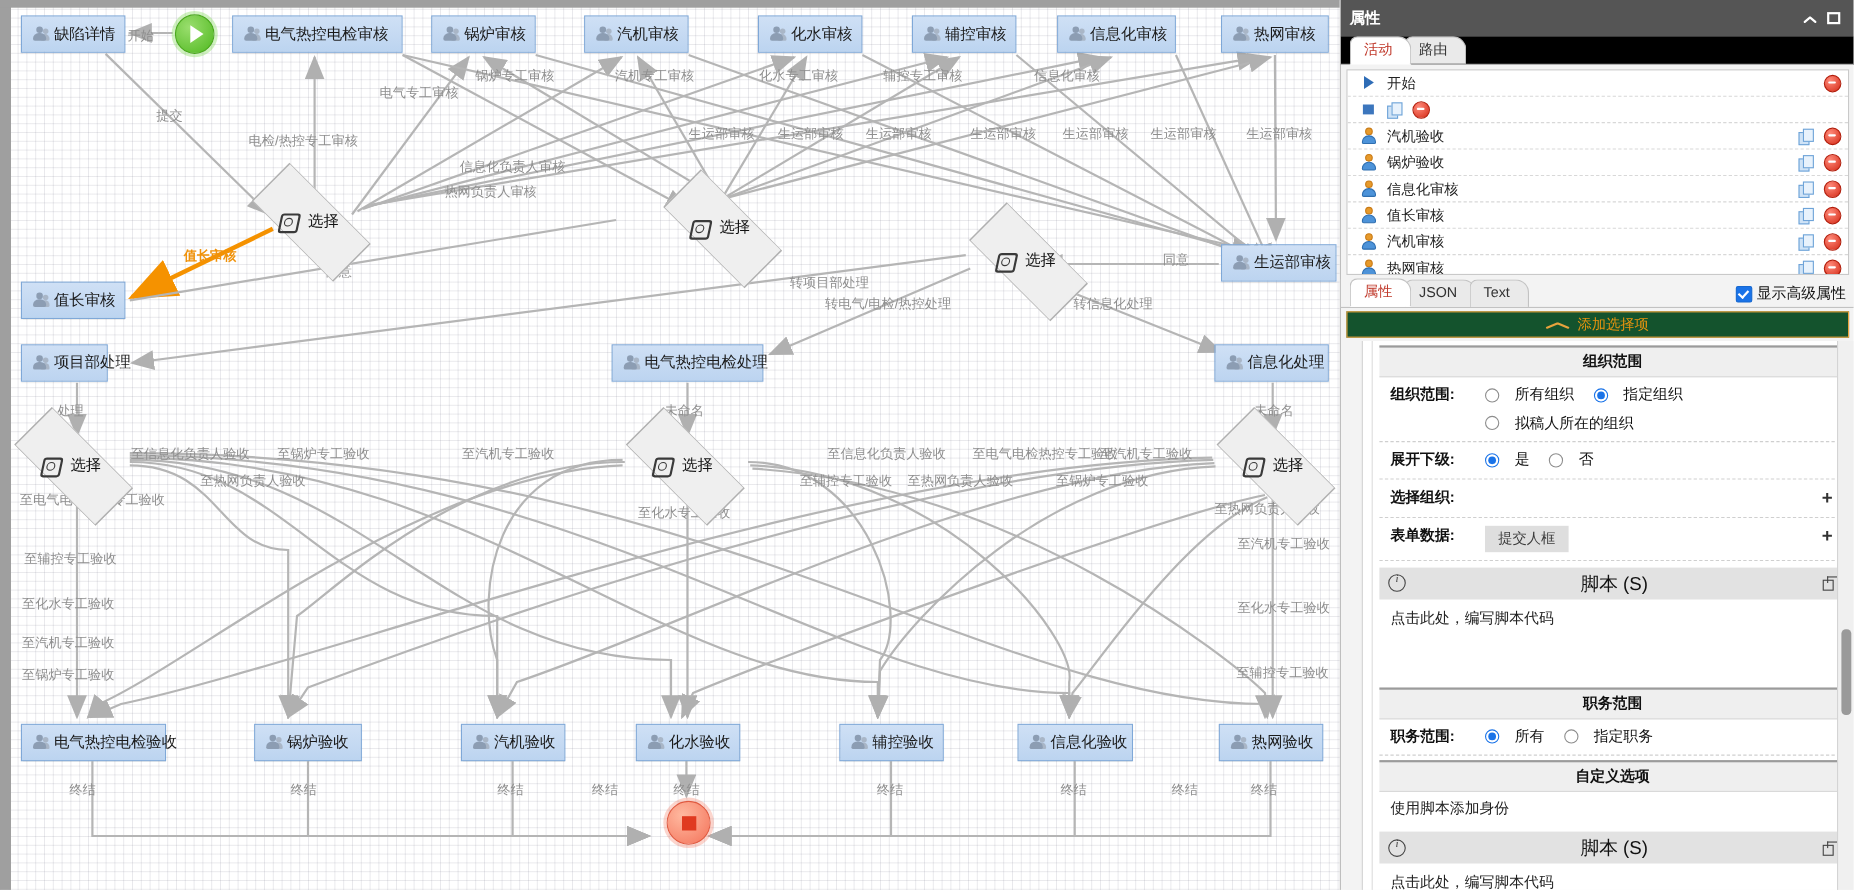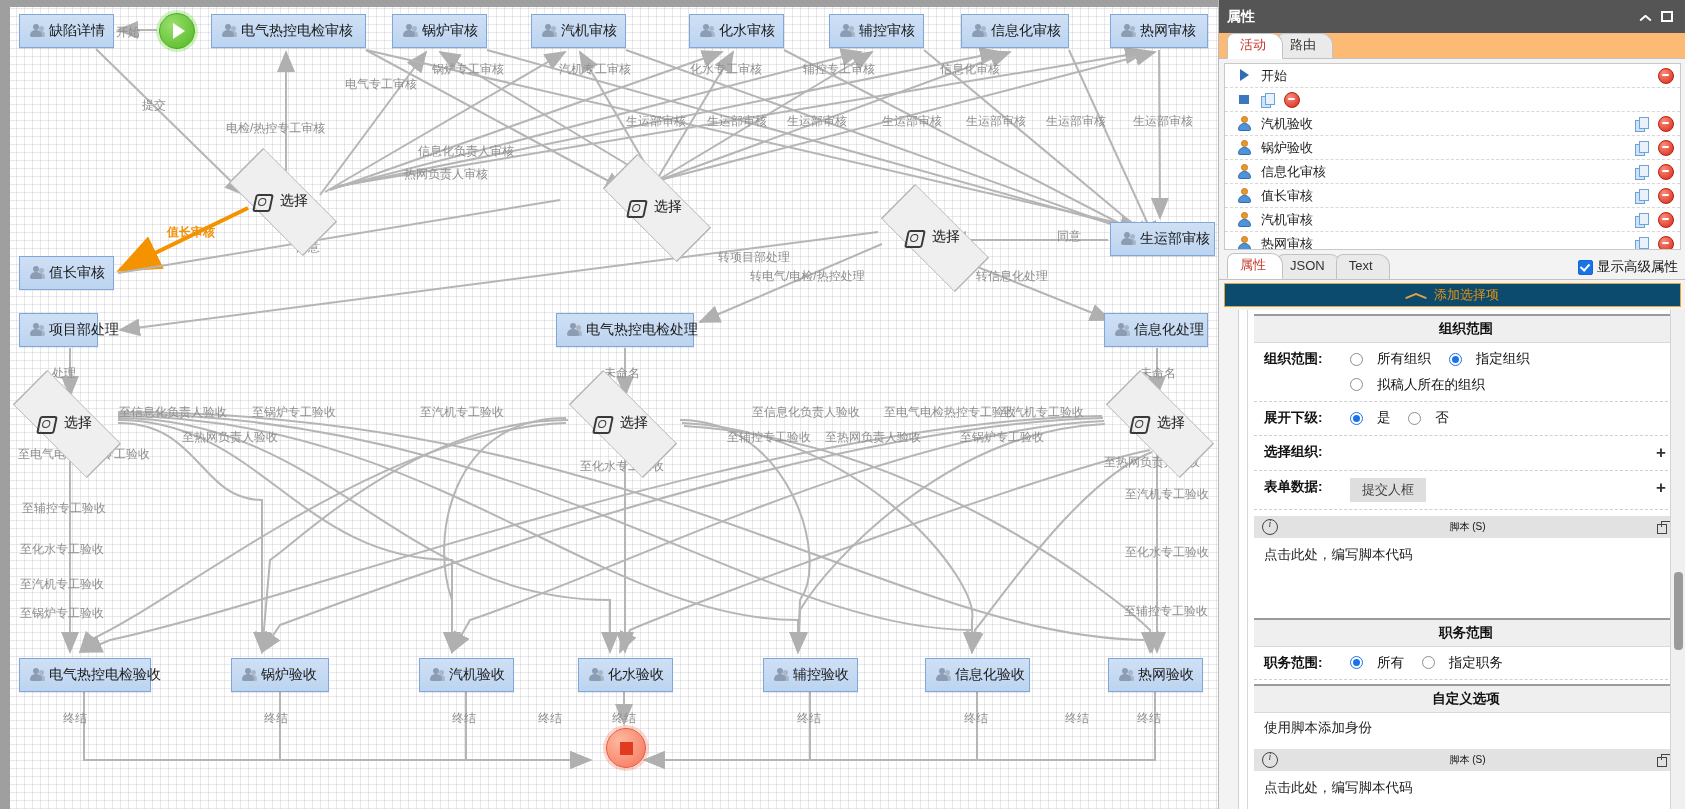--- a/index.html
+++ b/index.html
@@ -116,21 +116,21 @@
   .winbtn{width:22px;height:22px;display:flex;align-items:center;justify-content:center;color:#fff;}
   .chev{display:block;width:11px;height:11px;position:relative;}
   .chev::before,.chev::after{
     content:"";position:absolute;top:6px;width:8px;height:2px;background:#fff;border-radius:1px;
   }
   .chev::before{left:-1px;transform:rotate(-40deg);}
   .chev::after{left:4px;transform:rotate(40deg);}
   .sqbtn{width:12px;height:11px;border:2px solid #fff;box-sizing:border-box;}
 
   .tabstrip{
-    height:25px;background:#fdba74;border-bottom:1px solid #c2c2c2;
+    height:25px;background:#000000;border-bottom:1px solid #c2c2c2;
     display:flex;align-items:flex-start;padding-left:8px;flex:0 0 25px;
   }
   .tab{
     height:24px;line-height:22px;padding:0 16px 0 12px;margin-right:-6px;
     background:#eaeaea;border:1px solid #c2c2c2;border-bottom:none;
     border-radius:7px 12px 0 0;font-size:13px;color:#333;position:relative;
   }
   .tab.active{background:#fff;color:#c0392b;z-index:2;border-bottom:1px solid #fff;}
 
   #actlist{
@@ -184,21 +184,21 @@
   .advchk{display:flex;align-items:center;gap:4px;font-size:13.5px;color:#111;padding-bottom:3px;padding-right:8px;}
   .cbox{
     width:13px;height:13px;background:#1a73e8;border:1px solid #1668d0;border-radius:2px;position:relative;
   }
   .cbox::after{
     content:"";position:absolute;left:3px;top:1px;width:4px;height:7px;
     border:solid #fff;border-width:0 2px 2px 0;transform:rotate(42deg);
   }
 
   #addopt{
-    margin:3px 5px 0 5px;height:22px;border:1px solid #e8a33d;background:#0c4a6e;
+    margin:3px 5px 0 5px;height:22px;border:1px solid #e8a33d;background:#14532d;
     display:flex;align-items:center;justify-content:center;gap:8px;
     color:#e8930f;font-size:13px;flex:0 0 22px;
   }
   .upchev{display:block;width:20px;height:9px;position:relative;}
   .upchev::before,.upchev::after{
     content:"";position:absolute;top:4px;width:12px;height:2px;background:#e8a33d;border-radius:1px;
   }
   .upchev::before{left:-1px;transform:rotate(-22deg);}
   .upchev::after{left:9px;transform:rotate(22deg);}
 
@@ -228,21 +228,21 @@
     content:"";position:absolute;left:2px;top:2px;width:7px;height:7px;border-radius:50%;background:#1a73e8;
   }
   .rline{display:block;margin-bottom:7px;}
   .rline:last-child{margin-bottom:0;}
   .plus{font-size:17px;color:#333;font-weight:bold;padding-right:6px;}
   .pill{
     display:inline-block;background:#dedede;color:#3c3c3c;padding:3px 12px;font-size:13px;
   }
   .scripthdr{
     background:#e2e2e2;display:flex;align-items:center;padding:3px 8px;margin:6px 6px 0 6px;
-    font-size:10px;color:#111;
+    font-size:17px;color:#111;
   }
   .scripthdr .mid{flex:1;text-align:center;font-weight:normal;}
   .infoic{
     width:14px;height:14px;border-radius:50%;border:1.5px solid #444;position:relative;flex:0 0 14px;
   }
   .infoic::after{
     content:"i";position:absolute;left:0;top:-2px;width:14px;text-align:center;
     font-size:10px;font-style:italic;color:#444;font-family:"Liberation Serif",serif;
   }
   .popic{

